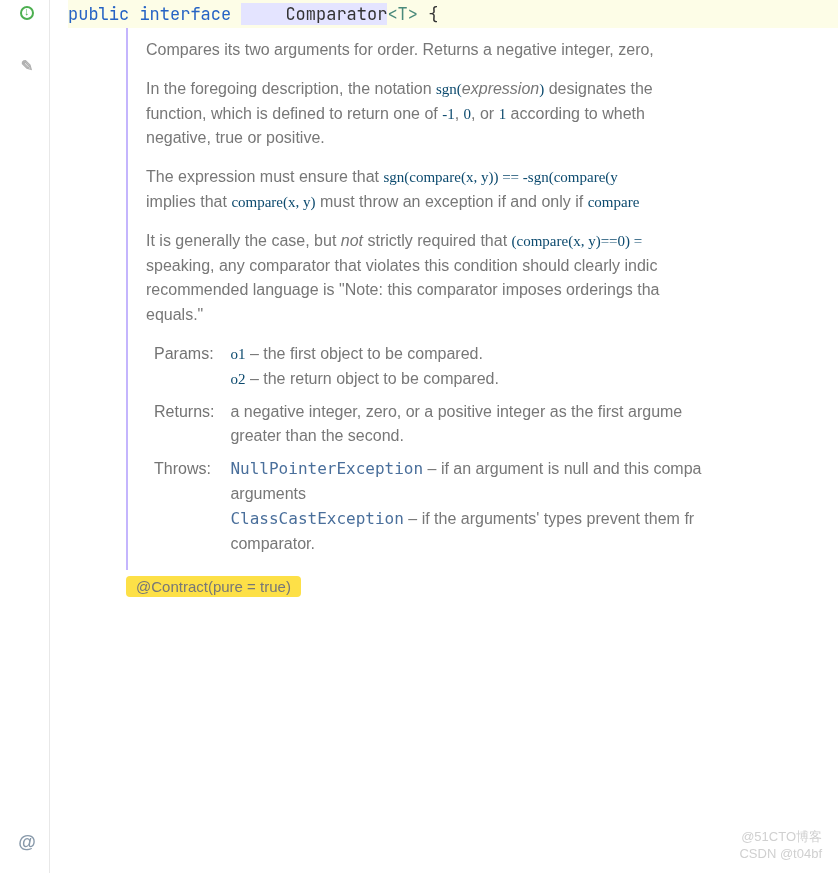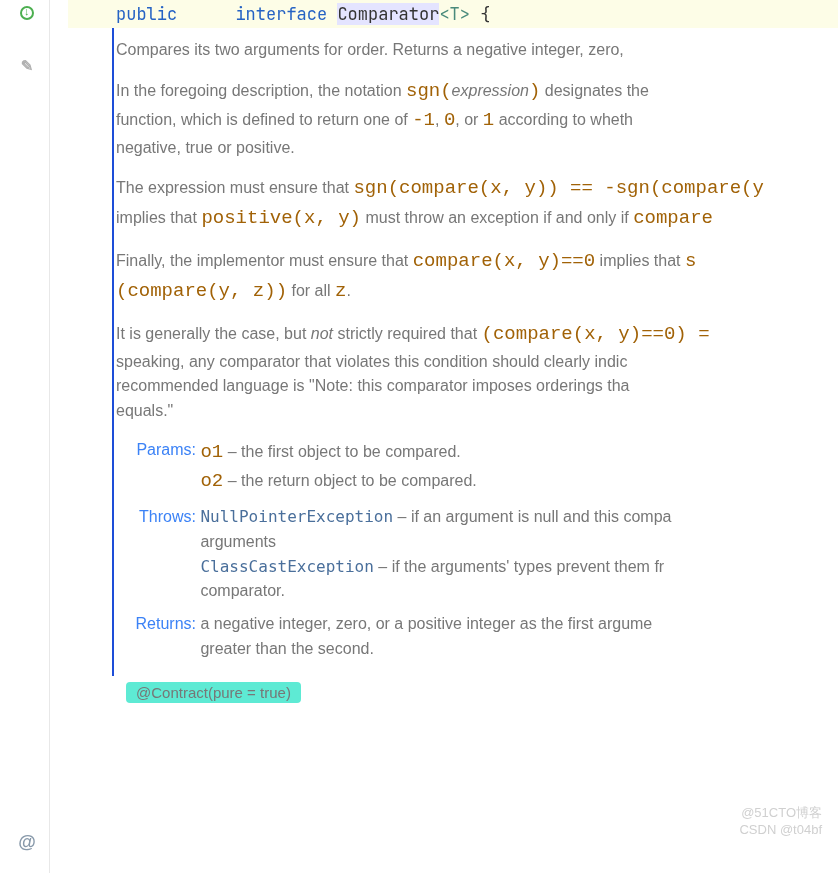--- a/index.html
+++ b/index.html
@@ -51,58 +51,58 @@
     padding: 0 0 0 18px;
   }
   .code-line {
     font-family: "JetBrains Mono", Consolas, monospace;
     font-size: 17px;
     line-height: 28px;
     white-space: pre;
     color: #333;
   }
   .code-line.hl { background: #fdfde7; }
-  .kw { color: #2663c4; font-weight: normal; margin-left: 48px; }
-  .typ { color: #333; }
+  .kw { color: #2663c4; font-weight: normal; }
+  .typ { color: #333; padding-left: 44px; }
   .gen { color: #4a8a7b; }
   .punct { color: #333; }
   .typ-hl { background: #e4e4ff; }
   .method { color: #7d6c3a; }
   .param-t { color: #333; }
   .doc-block {
-    margin-left: 44px;
-    border-left: 2px solid #1d4ed8;
-    padding: 10px 0 6px 2px;
+    margin-left: 58px;
+    border-left: 2px solid #c4b5fd;
+    padding: 10px 0 6px 18px;
     color: #777;
     font-size: 16px;
     line-height: 1.55;
   }
   .doc-block p { margin-bottom: 14px; }
   .doc-block em { }
-  .mono { font-family: Liberation Mono, monospace; color: #a16207; font-size: 19px; }
+  .mono { font-family: Liberation Serif, serif; color: #0c4a6e; font-size: 15px; }
   .params-block { margin-left: 8px; }
-  .tag-label { display: inline-block; width: 72px; vertical-align: top; color: #3b82f6; text-align: right; }
+  .tag-label { display: inline-block; width: 72px; vertical-align: top; color: #737373; }
   .tag-content { display: inline-block; width: calc(100% - 80px); vertical-align: top; }
   .tag-row { margin-bottom: 8px; }
   .link { color: #4a6f9b; font-family: Consolas, monospace; }
   .contract {
     margin-left: 58px;
     margin-top: 6px;
-    background: #5eead4;
+    background: #fde047;
     color: #777;
     font-size: 15px;
     padding: 2px 10px;
     border-radius: 4px;
     display: inline-block;
   }
   .sig-line { margin-left: 58px; margin-top: 4px; }
   .watermark {
     position: absolute;
     right: 16px;
-    bottom: 36px;
+    bottom: 12px;
     color: #d0d0d0;
     font-size: 13px;
   }
 </style>
 </head>
 <body>
 
 <div class="gutter">
   <div class="gutter-icon override">
     <span class="override-circle"></span>
@@ -119,55 +119,51 @@
     <p>
       <span>Compares its two arguments for order. Returns a negative integer, zero, </span><br>
     </p>
     <p>
       <span>In the foregoing description, the notation </span><span class="mono">sgn(</span><em>expression</em><span class="mono">)</span><span> designates the</span><br>
       <span>function, which is defined to return one of </span><span class="mono">-1</span><span>, </span><span class="mono">0</span><span>, or </span><span class="mono">1</span><span> according to wheth</span><br>
       <span>negative, true or positive.</span>
     </p>
     <p>
       <span>The expression must ensure that </span><span class="mono">sgn(compare(x, y)) == -sgn(compare(y</span><br>
-      <span>implies that </span><span class="mono">positive(x, y)</span><span> must throw an exception if and only if </span><span class="mono">compare</span>
-    </p>
-    <p>
-      <span>Finally, the implementor must ensure that </span><span class="mono">compare(x, y)==0</span><span> implies that </span><span class="mono">s</span><br>
-      <span class="mono">(compare(y, z))</span><span> for all </span><span class="mono">z</span><span>.</span>
+      <span>implies that </span><span class="mono">compare(x, y)</span><span> must throw an exception if and only if </span><span class="mono">compare</span>
     </p>
     <p>
       <span>It is generally the case, but </span><em>not</em><span> strictly required that </span><span class="mono">(compare(x, y)==0) =</span><br>
       <span>speaking, any comparator that violates this condition should clearly indic</span><br>
       <span>recommended language is "Note: this comparator imposes orderings tha</span><br>
       <span>equals."</span>
     </p>
 
     <div class="params-block">
       <div class="tag-row">
         <span class="tag-label">Params:</span>
         <span class="tag-content">
           <span class="mono">o1</span><span> – the first object to be compared.</span><br>
           <span class="mono">o2</span><span> – the return object to be compared.</span>
         </span>
       </div>
       <div class="tag-row">
+        <span class="tag-label">Returns:</span>
+        <span class="tag-content">
+          <span>a negative integer, zero, or a positive integer as the first argume</span><br>
+          <span>greater than the second.</span>
+        </span>
+      </div>
+      <div class="tag-row">
         <span class="tag-label">Throws:</span>
         <span class="tag-content">
           <span class="link">NullPointerException</span><span> – if an argument is null and this compa</span><br>
           <span>arguments</span><br>
           <span class="link">ClassCastException</span><span> – if the arguments' types prevent them fr</span><br>
           <span>comparator.</span>
-        </span>
-      </div>
-      <div class="tag-row">
-        <span class="tag-label">Returns:</span>
-        <span class="tag-content">
-          <span>a negative integer, zero, or a positive integer as the first argume</span><br>
-          <span>greater than the second.</span>
         </span>
       </div>
     </div>
   </div>
 
   <div class="contract">@Contract(pure = true)</div>
 
 
 </div>
 

